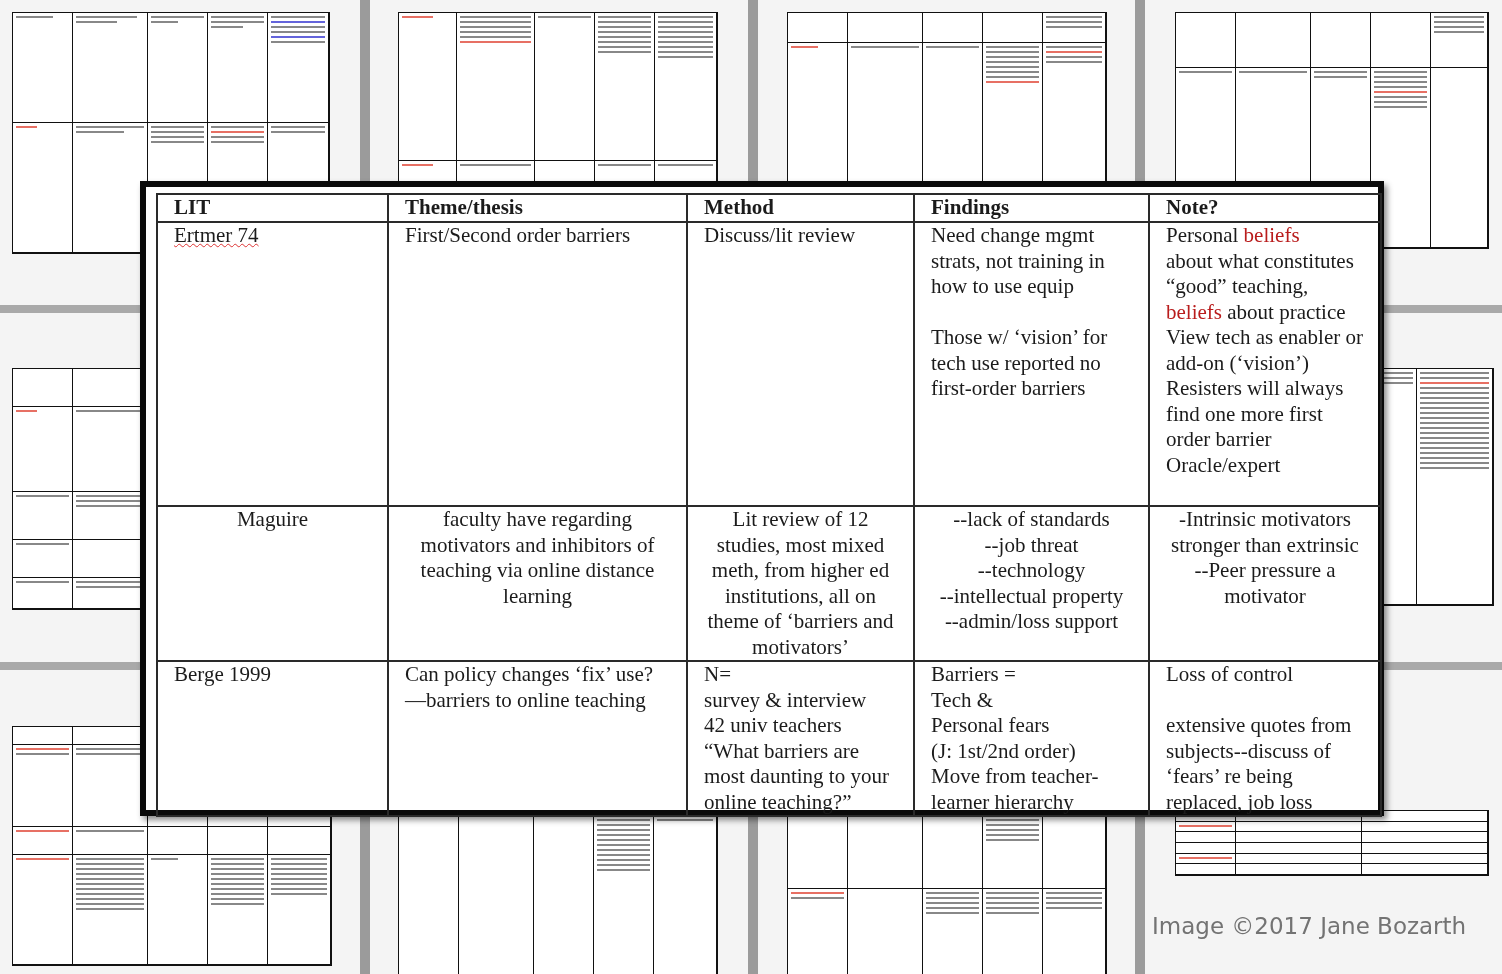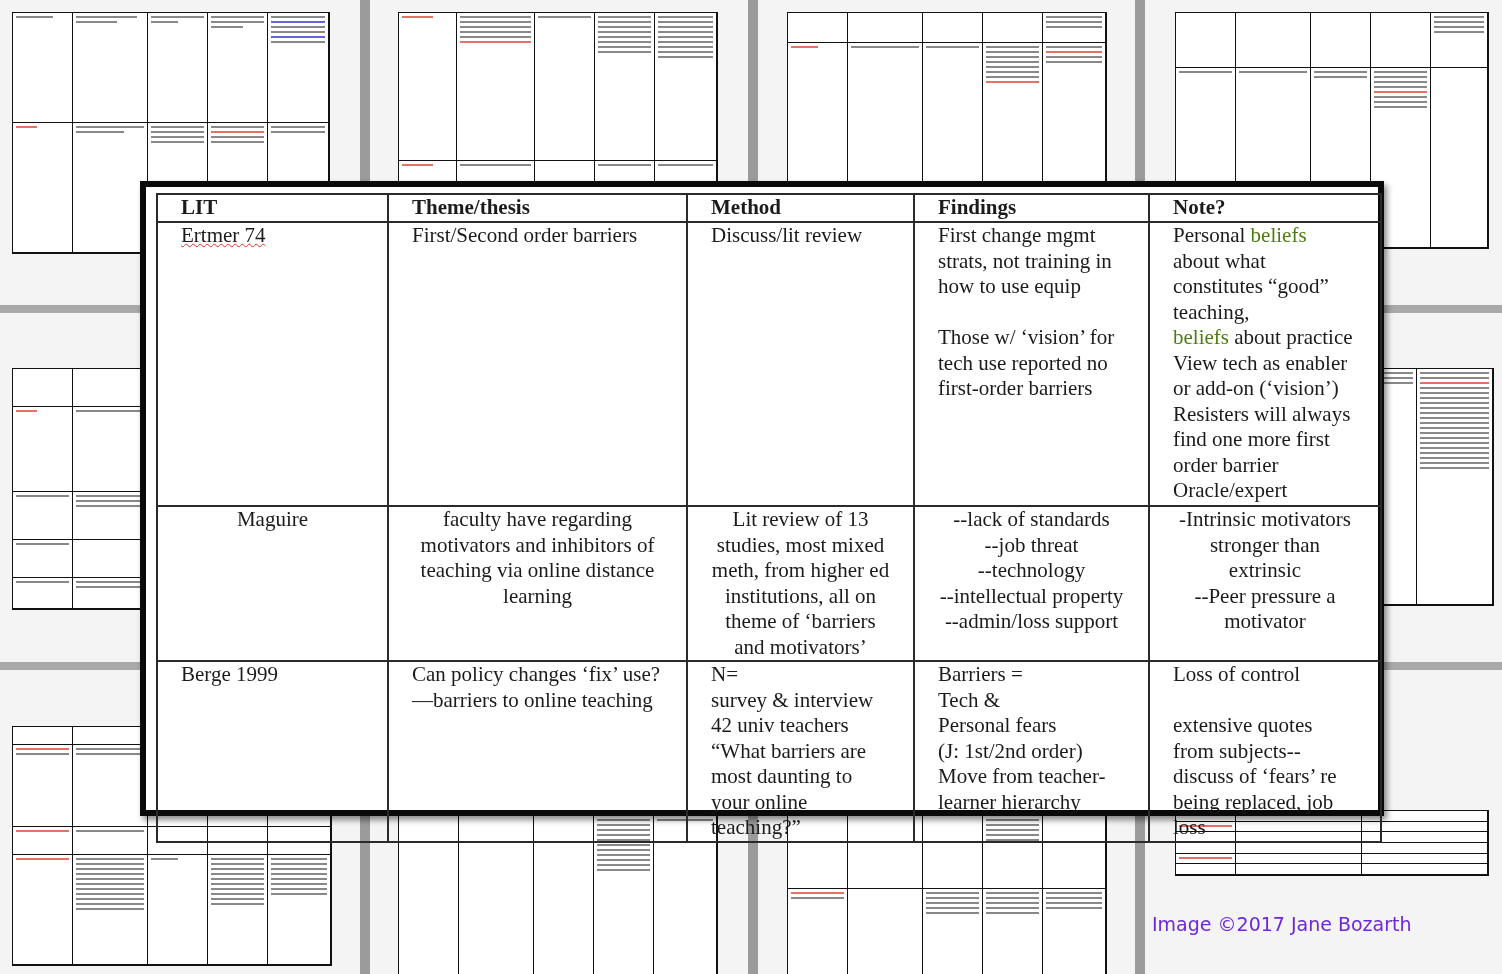--- a/index.html
+++ b/index.html
@@ -24,32 +24,32 @@
   .main-frame {
     position: absolute; left: 140px; top: 181px; width: 1244px; height: 635px;
     background: #fff; border: 6px solid #0a0a0a; box-sizing: border-box;
     box-shadow: 3px 4px 6px rgba(0,0,0,.45);
   }
   table.lit {
     position: absolute; left: 10px; top: 6px; width: 1226px; border-collapse: collapse;
     font-family: "Liberation Serif", serif; font-size: 21px; color: #1b1b1b; line-height: 25.5px;
   }
   table.lit th, table.lit td {
-    border: 2px solid #2a2a2a; vertical-align: top; text-align: left; padding: 0 23px;
+    border: 2px solid #2a2a2a; vertical-align: top; text-align: left; padding: 0 16px;
   }
   table.lit th { font-weight: bold; height: 26px; }
   table.lit td { white-space: pre-line; }
   table.lit tr.r1 td { height: 282px; }
   table.lit tr.r2 td { height: 152px; text-align: center; }
   table.lit tr.r3 td { height: 150px; }
-  .red { color: #4d7c0f; }
+  .red { color: #b91c1c; }
   .squiggle { text-decoration: underline wavy #d33; text-decoration-thickness: 1px; }
   .credit {
     position: absolute; left: 1152px; top: 913px; font-family: "DejaVu Sans", sans-serif;
-    font-size: 19px; color: #6d28d9;
+    font-size: 23px; color: #737373;
   }
 </style>
 </head>
 <body>
 
 <div>
   <div class="gutter-v" style="left:360px"></div>
   <div class="gutter-v" style="left:748px"></div>
   <div class="gutter-v" style="left:1135px"></div>
   <div class="gutter-h" style="top:305px"></div>
@@ -580,34 +580,34 @@
         <th>Method</th>
         <th>Findings</th>
         <th>Note?</th>
       </tr>
     </thead>
     <tbody>
       <tr class="r1">
         <td><span class="squiggle">Ertmer 74</span></td>
         <td>First/Second order barriers</td>
         <td>Discuss/lit review</td>
-        <td>First change mgmt strats, not training in how to use equip
+        <td>Need change mgmt strats, not training in how to use equip
 
 Those w/ ‘vision’ for tech use reported no first-order barriers</td>
         <td><span>Personal  </span><span class="red">beliefs</span><span>
 about what constitutes “good” teaching,
 </span><span class="red">beliefs</span><span> about practice
 View tech as enabler or add-on  (‘vision’)
 Resisters will always find one more first order barrier
 Oracle/expert</span></td>
       </tr>
       <tr class="r2">
         <td>Maguire</td>
         <td>faculty have regarding motivators and inhibitors of teaching  via online distance learning</td>
-        <td>Lit review of 13 studies, most mixed meth, from higher ed institutions, all on theme of ‘barriers and motivators’</td>
+        <td>Lit review of 12 studies, most mixed meth, from higher ed institutions, all on theme of ‘barriers and motivators’</td>
         <td>--lack of standards
 --job threat
 --technology
 --intellectual  property
 --admin/loss  support</td>
         <td>-Intrinsic motivators stronger than extrinsic
 --Peer pressure a motivator</td>
       </tr>
       <tr class="r3">
         <td>Berge 1999</td>

